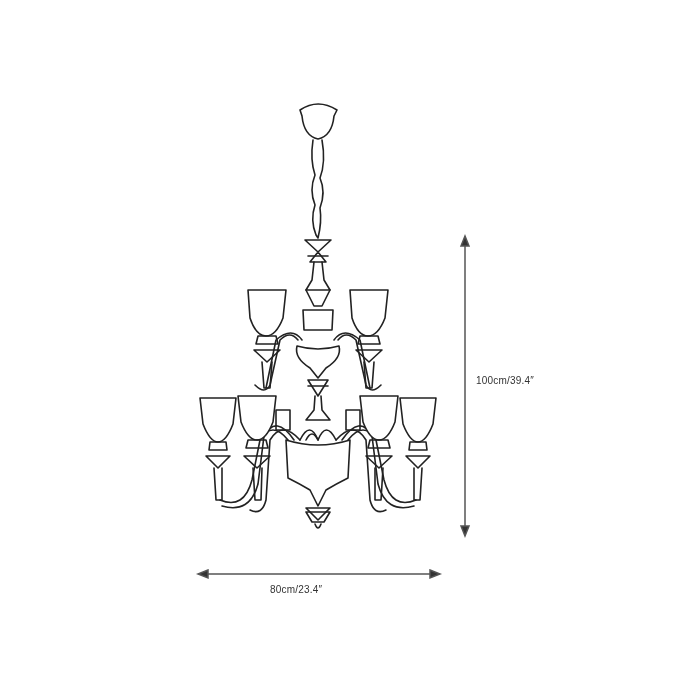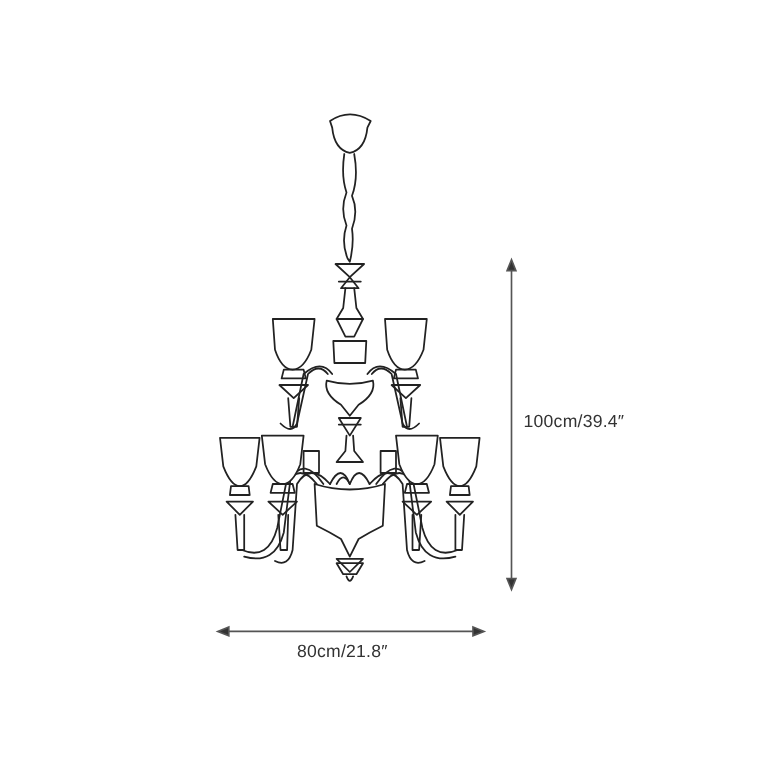--- a/index.html
+++ b/index.html
@@ -1,18 +1,18 @@
 <!DOCTYPE html>
 <html><head>
   <meta charset="utf-8">
   <style>
     html, body { margin: 0; padding: 0; background: #ffffff; }
     body { width: 700px; height: 700px; position: relative; overflow: hidden; font-family: "Liberation Sans", sans-serif; }
     .drawing { position: absolute; left: 0; top: 0; width: 700px; height: 700px; }
-    .label { position: absolute; font-size: 16px; color: #333333; letter-spacing: 0.2px; font-family: "Liberation Sans", sans-serif; }
+    .label { position: absolute; font-size: 10px; color: #333333; letter-spacing: 0.2px; font-family: "Liberation Sans", sans-serif; }
     .height-label { left: 476px; top: 375px; }
     .width-label { left: 270px; top: 584px; }
   </style>
 </head>
 <body>
 
 <svg class="drawing" viewBox="0 0 700 700" xmlns="http://www.w3.org/2000/svg">
   <g fill="none" stroke="#222" stroke-width="1.6" stroke-linejoin="round" stroke-linecap="round">
 
     <path d="M300 110 Q318 98 337 110 L334 116 Q332 136 318 139 Q304 136 302 116 Z" fill="#fff"></path>
@@ -96,13 +96,13 @@
     <path d="M461 526 L465 536 L469 526 Z"></path>
   </g>
   <g stroke="#555" stroke-width="1.5" fill="#333">
     <line x1="204" y1="574" x2="434" y2="574"></line>
     <path d="M208 570 L198 574 L208 578 Z"></path>
     <path d="M430 570 L440 574 L430 578 Z"></path>
   </g>
 </svg>
 
 <div class="label height-label">100cm/39.4″</div>
-<div class="label width-label">80cm/21.8″</div>
+<div class="label width-label">80cm/23.4″</div>
 
 </body></html>

